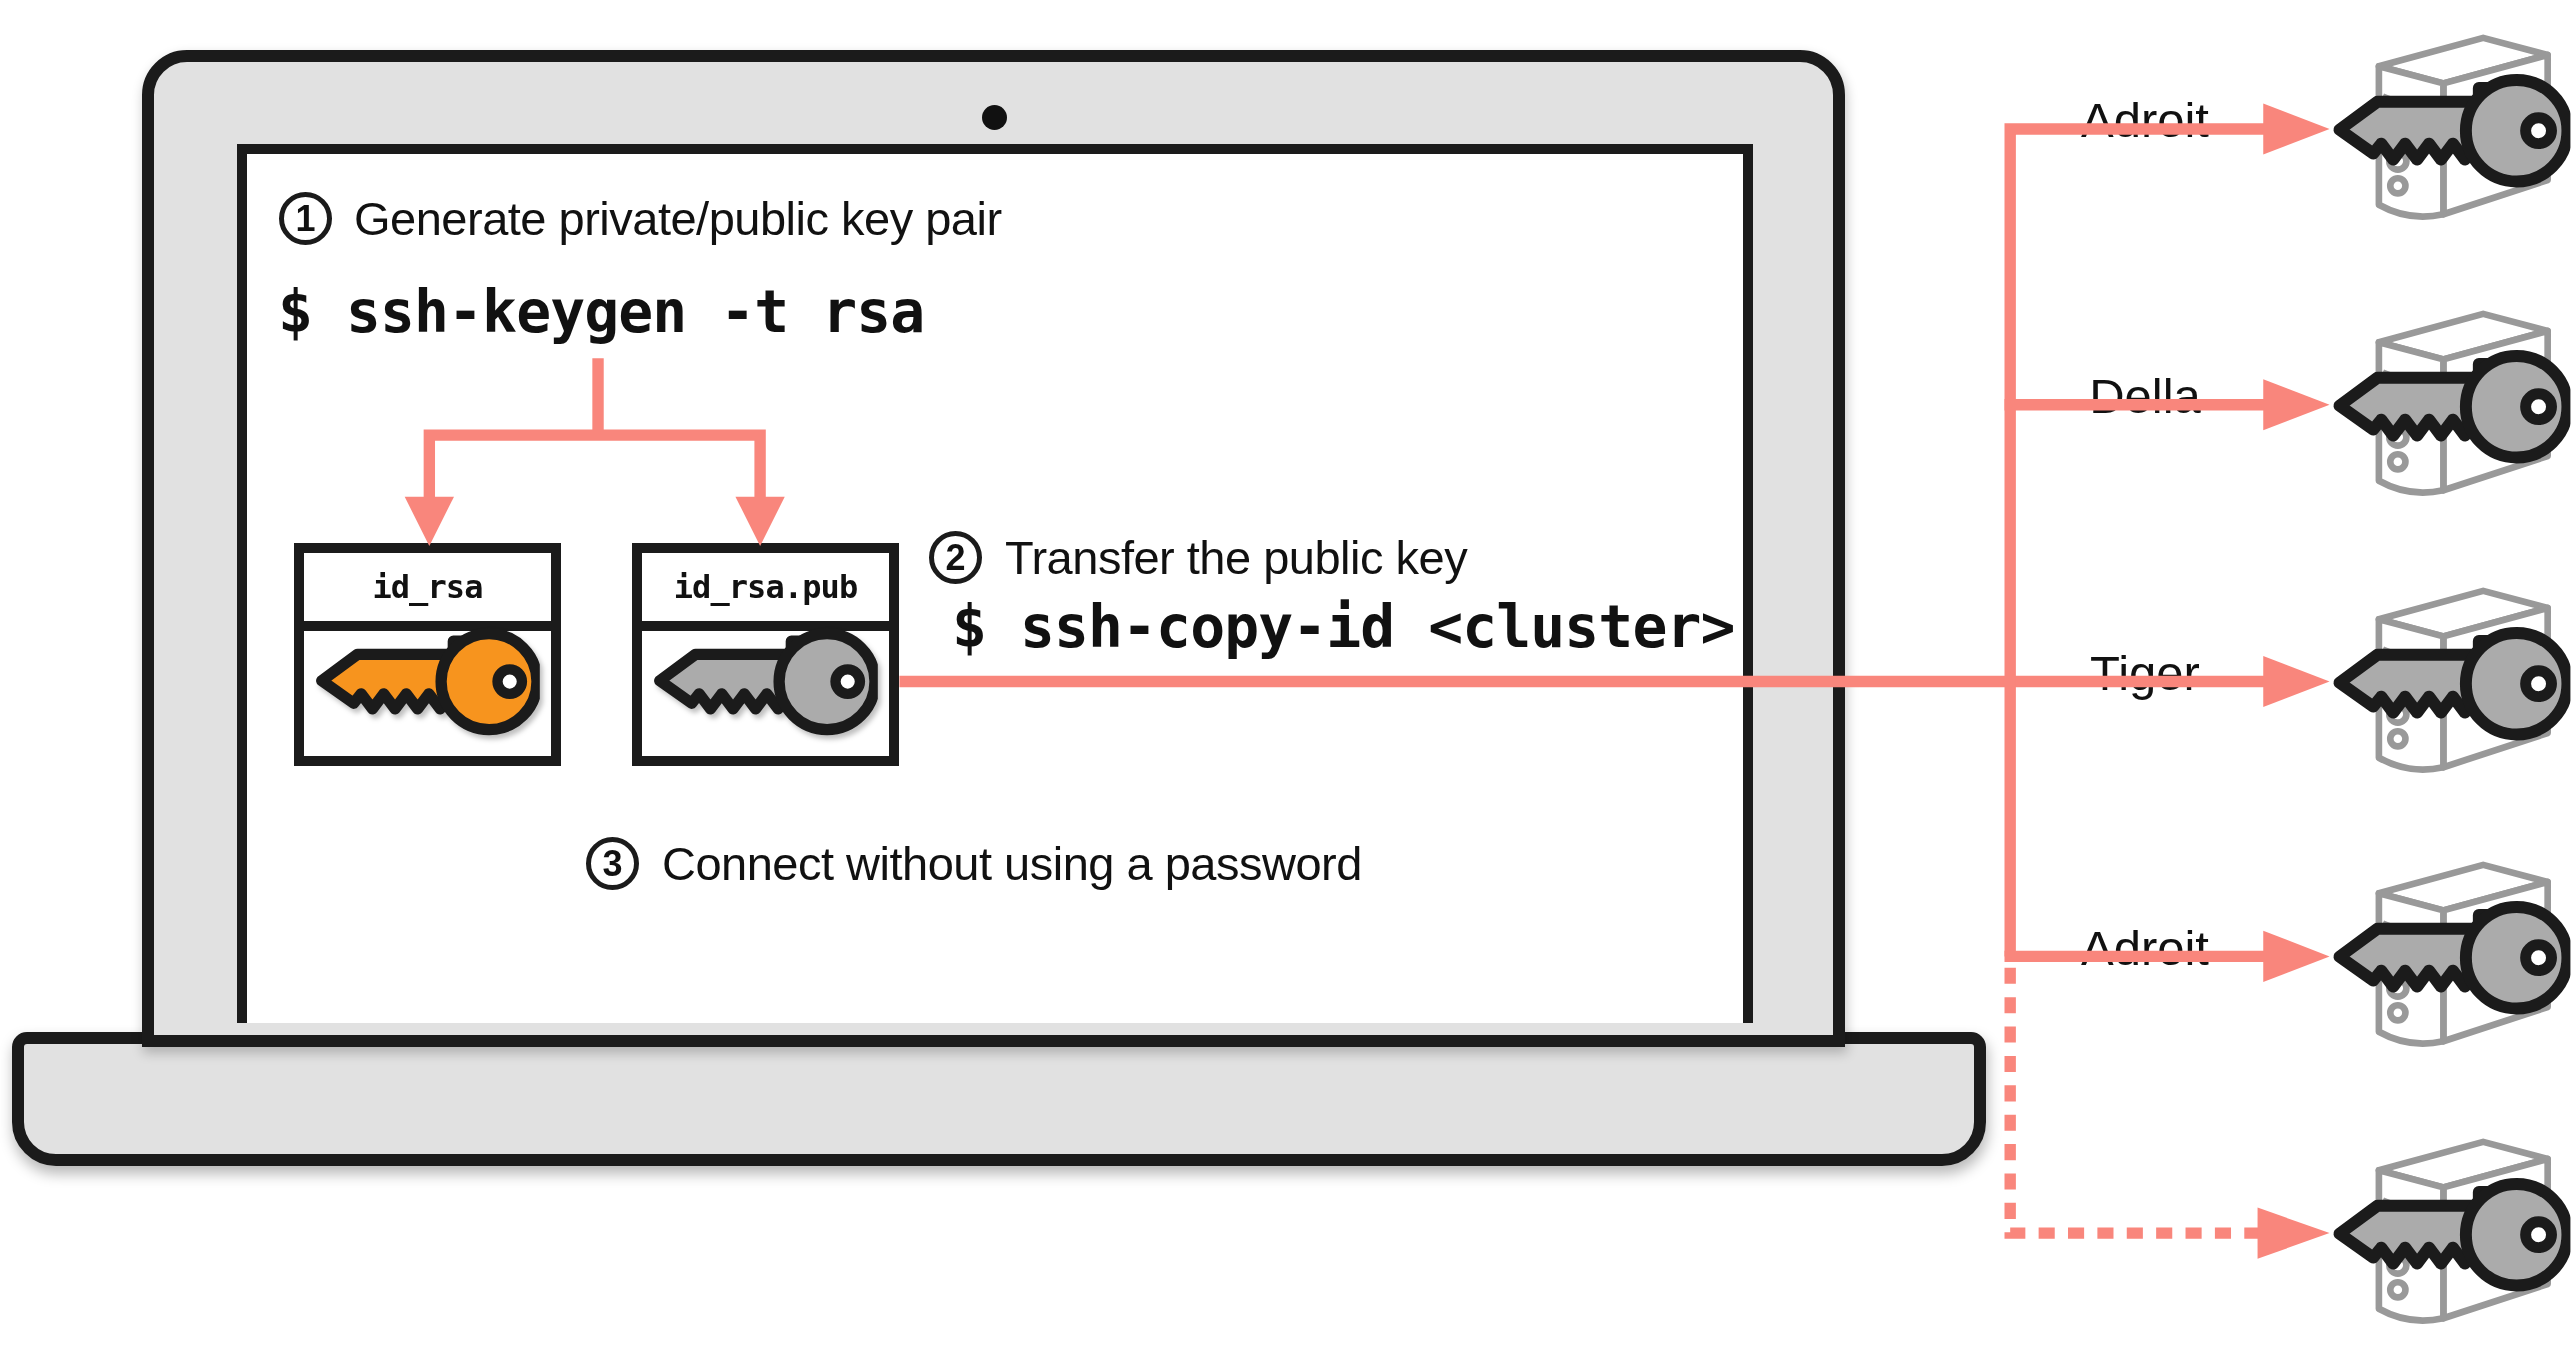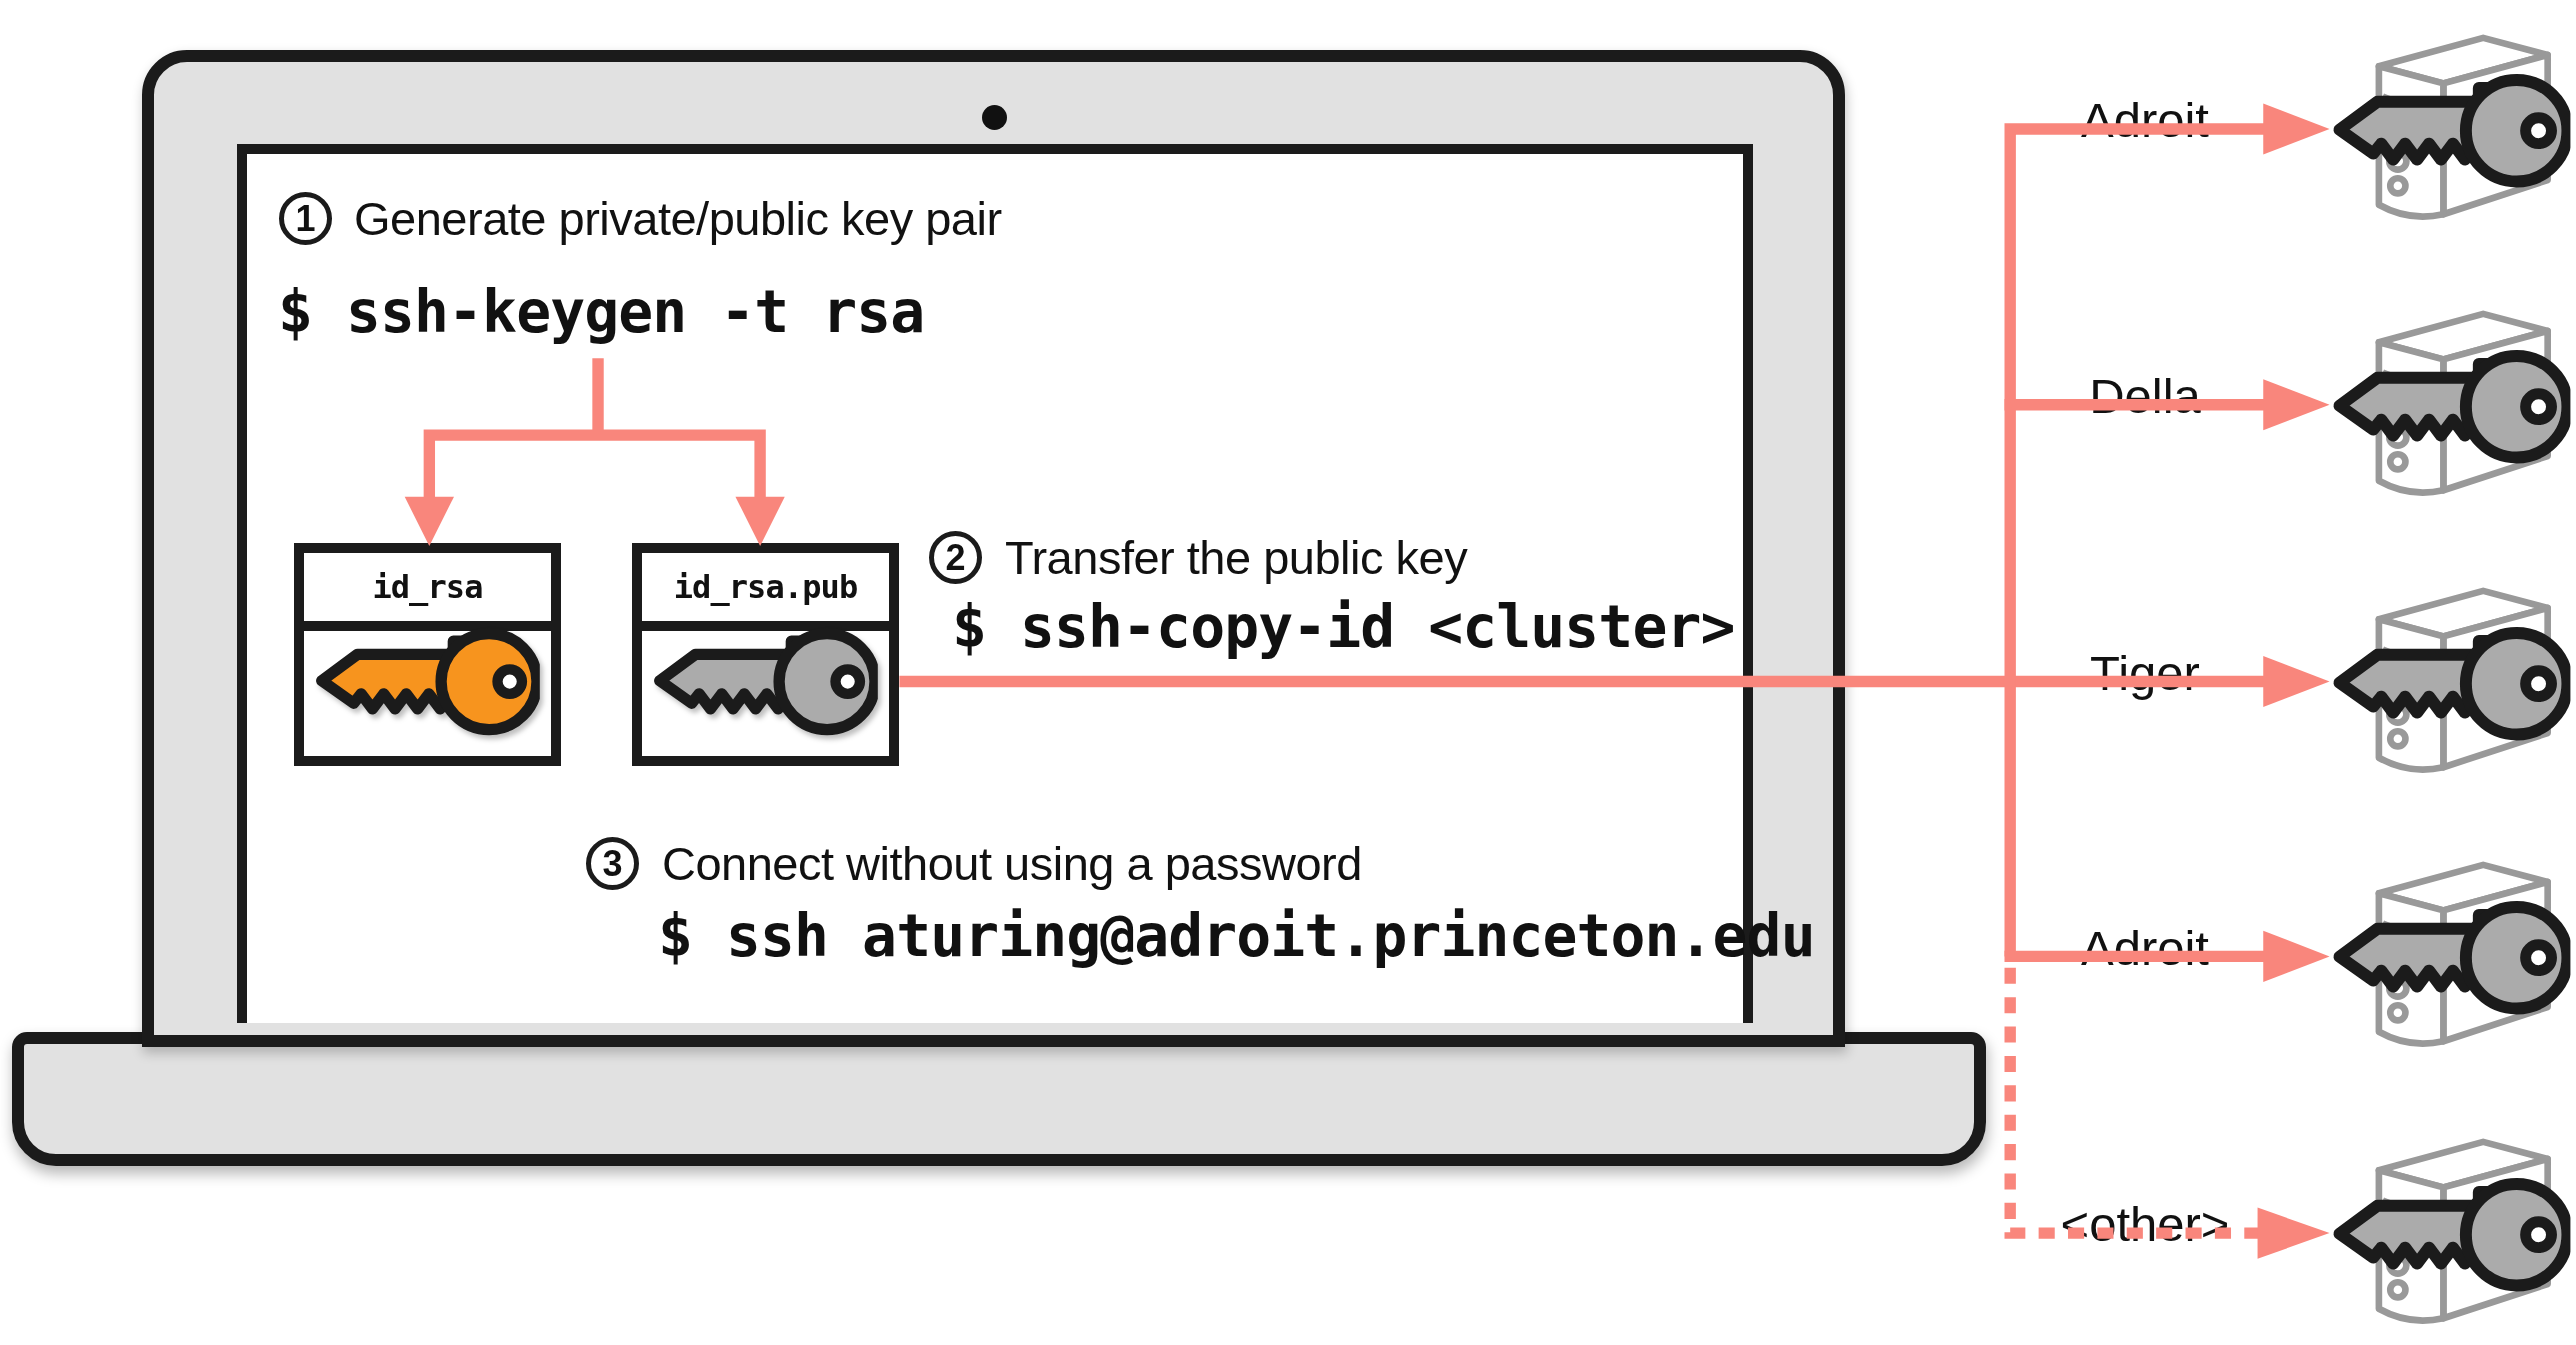--- a/index.html
+++ b/index.html
@@ -92,21 +92,20 @@
   <div class="abs stepnum" style="left:929px;top:531px;">
     <span>2</span>
   </div>
   <div class="abs steptitle" style="left:1005px;top:531px;">Transfer the public key</div>
   <div class="abs cmd" style="left:952px;top:599px;">$ ssh-copy-id &lt;cluster&gt;</div>
 
   <div class="abs stepnum" style="left:586px;top:837px;">
     <span>3</span>
   </div>
   <div class="abs steptitle" style="left:662px;top:837px;">Connect without using a password</div>
-  <div class="abs cmd" style="left:658px;top:908px;">$ ssh aturing@adroit.princeton.edu</div>
 
   <svg class="abs" style="left:2322px;top:17px;" width="256" height="220" viewBox="0 0 270 232">
     <use href="#server-tower"></use>
       <use href="#key-shape" x="10" y="43" width="252" height="158" style="color:#ABABAB"></use>
     </svg>
   <svg class="abs" style="left:2322px;top:293px;" width="256" height="220" viewBox="0 0 270 232">
     <use href="#server-tower"></use>
       <use href="#key-shape" x="10" y="43" width="252" height="158" style="color:#ABABAB"></use>
     </svg>
   <svg class="abs" style="left:2322px;top:570px;" width="256" height="220" viewBox="0 0 270 232">
@@ -119,21 +118,20 @@
     </svg>
   <svg class="abs" style="left:2322px;top:1121px;" width="256" height="220" viewBox="0 0 270 232">
     <use href="#server-tower"></use>
       <use href="#key-shape" x="10" y="43" width="252" height="158" style="color:#ABABAB"></use>
     </svg>
 
   <div class="abs cluster-label" style="left:2003px;top:69px;">Adroit</div>
   <div class="abs cluster-label" style="left:2003px;top:345px;">Della</div>
   <div class="abs cluster-label" style="left:2003px;top:622px;">Tiger</div>
   <div class="abs cluster-label" style="left:2003px;top:897px;">Adroit</div>
-  <div class="abs cluster-label" style="left:2003px;top:1173px;">&lt;other&gt;</div>
 
   <svg class="abs" style="left:0;top:0;" width="2576" height="1346" viewBox="0 0 2718 1420">
     <g stroke="#F9867C" stroke-width="12" fill="none">
 
       <path d="M631 378 V459 M447 459 H808 M453 453 V526 M802 453 V526"></path>
 
       <path d="M949 719 H2390"></path>
 
       <path d="M2390 136 H2121 V1009"></path>
       <path d="M2115 427 H2390"></path>

